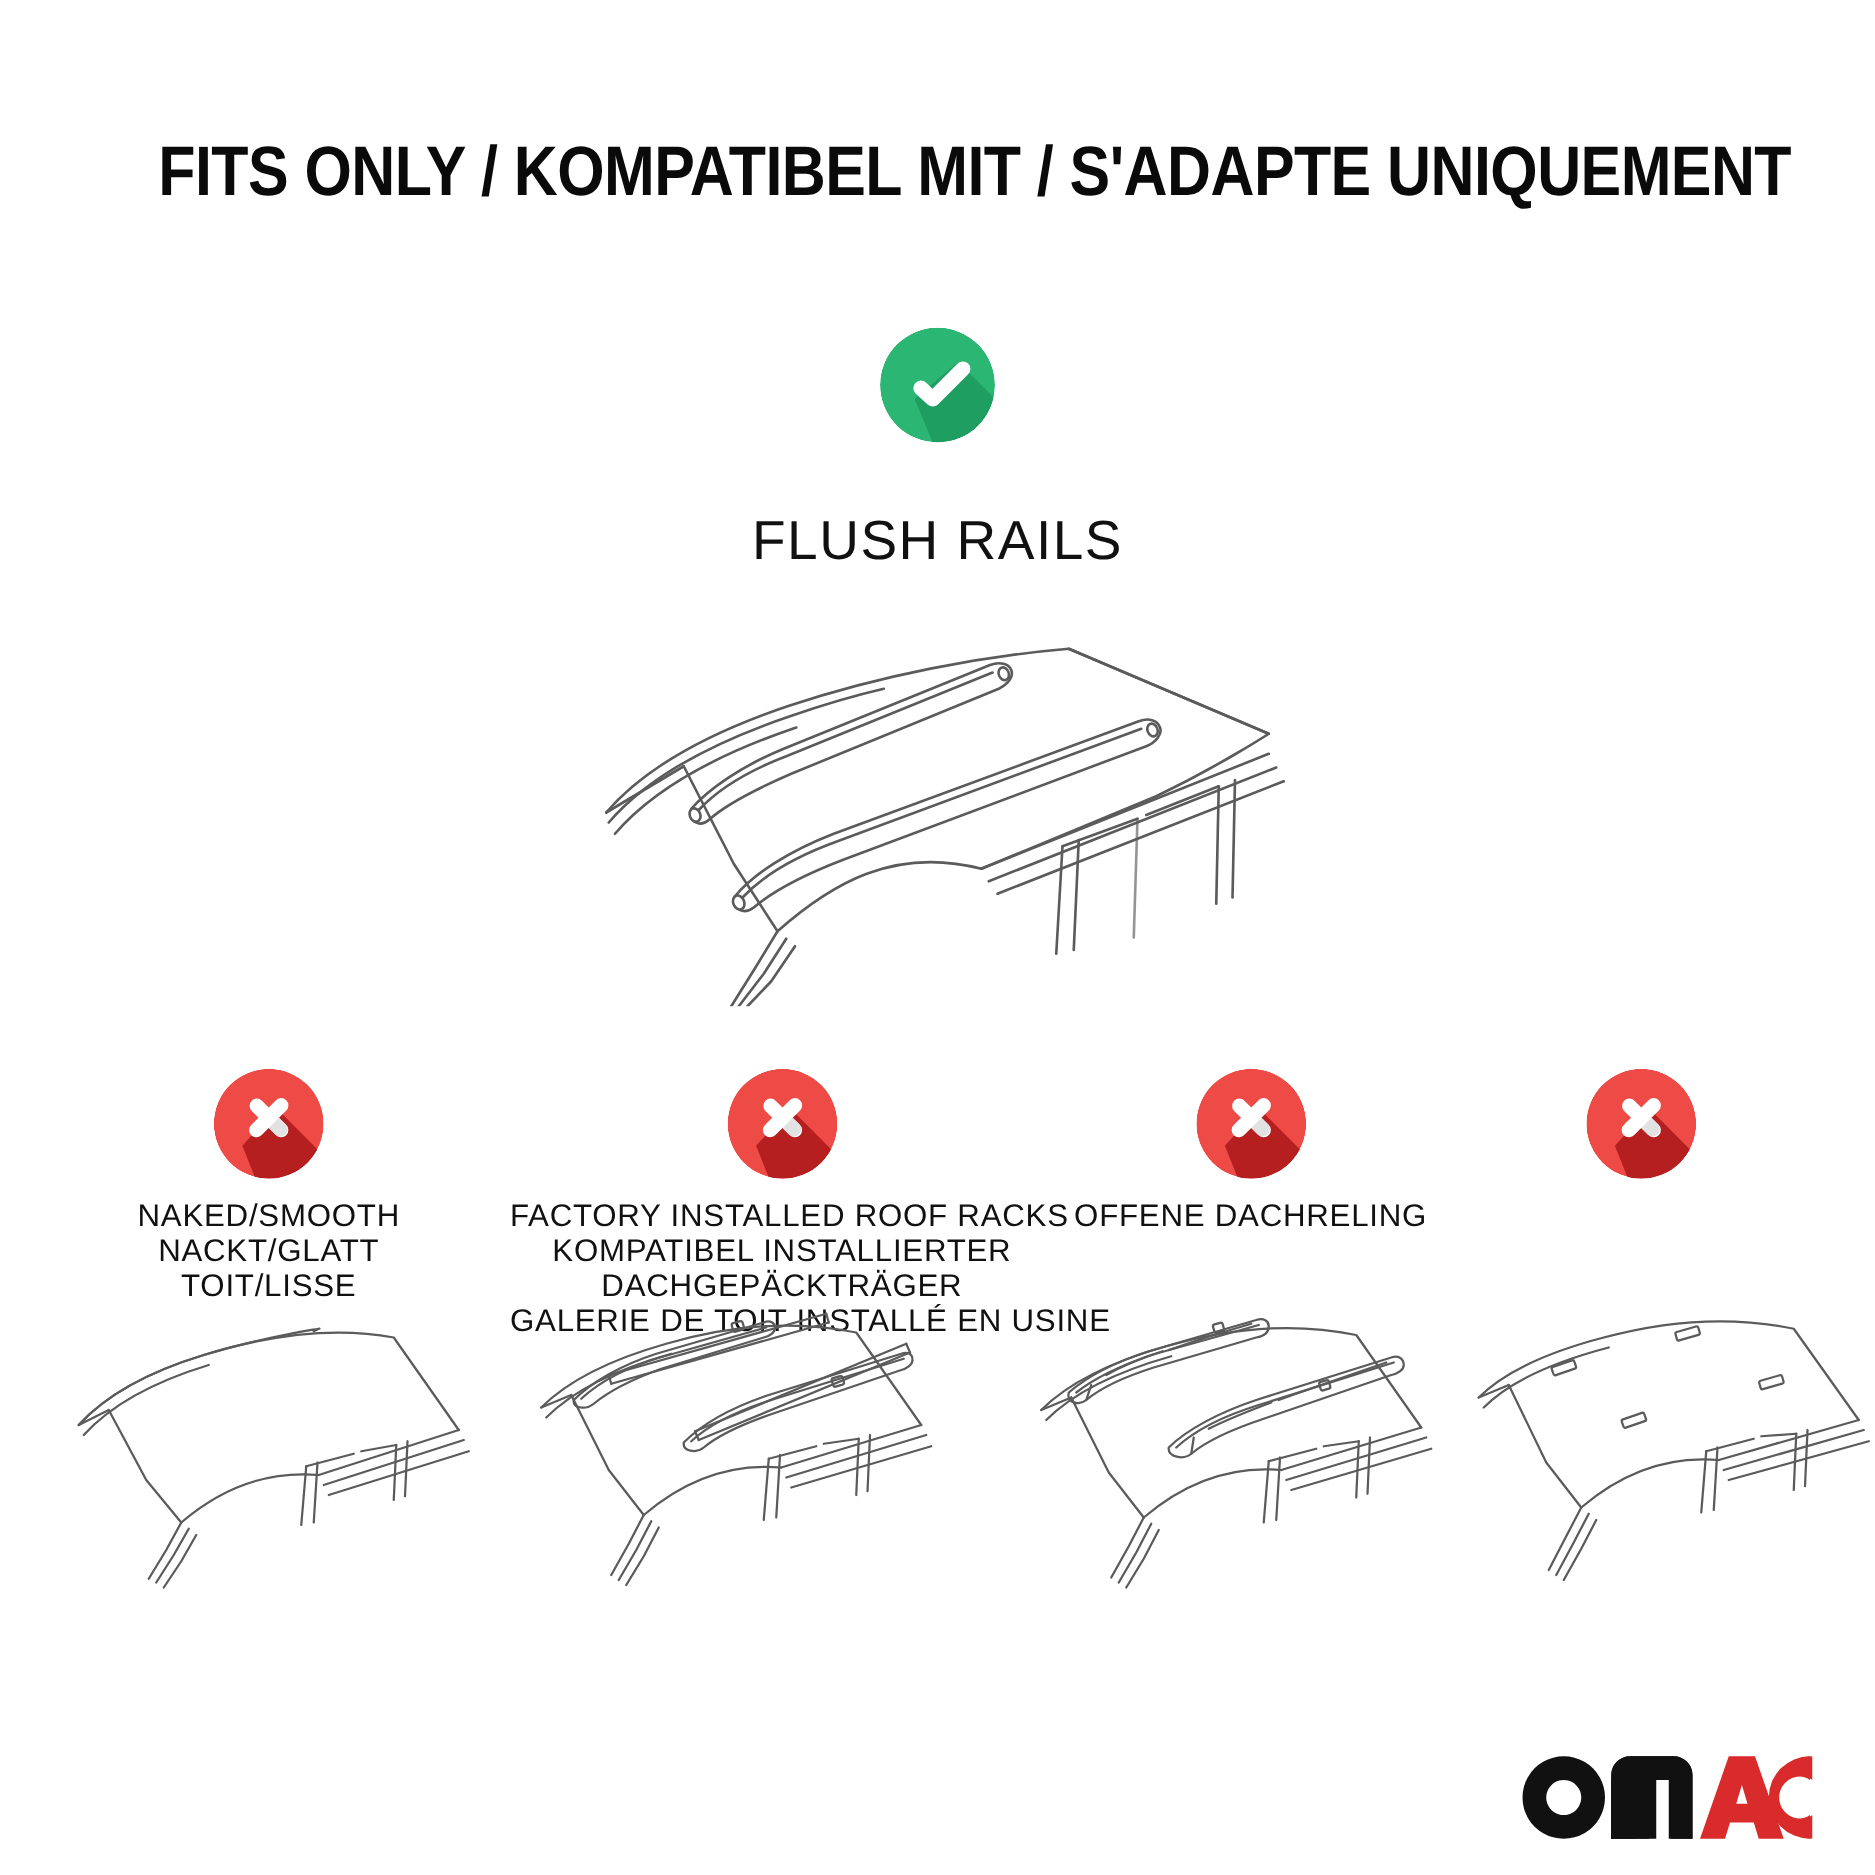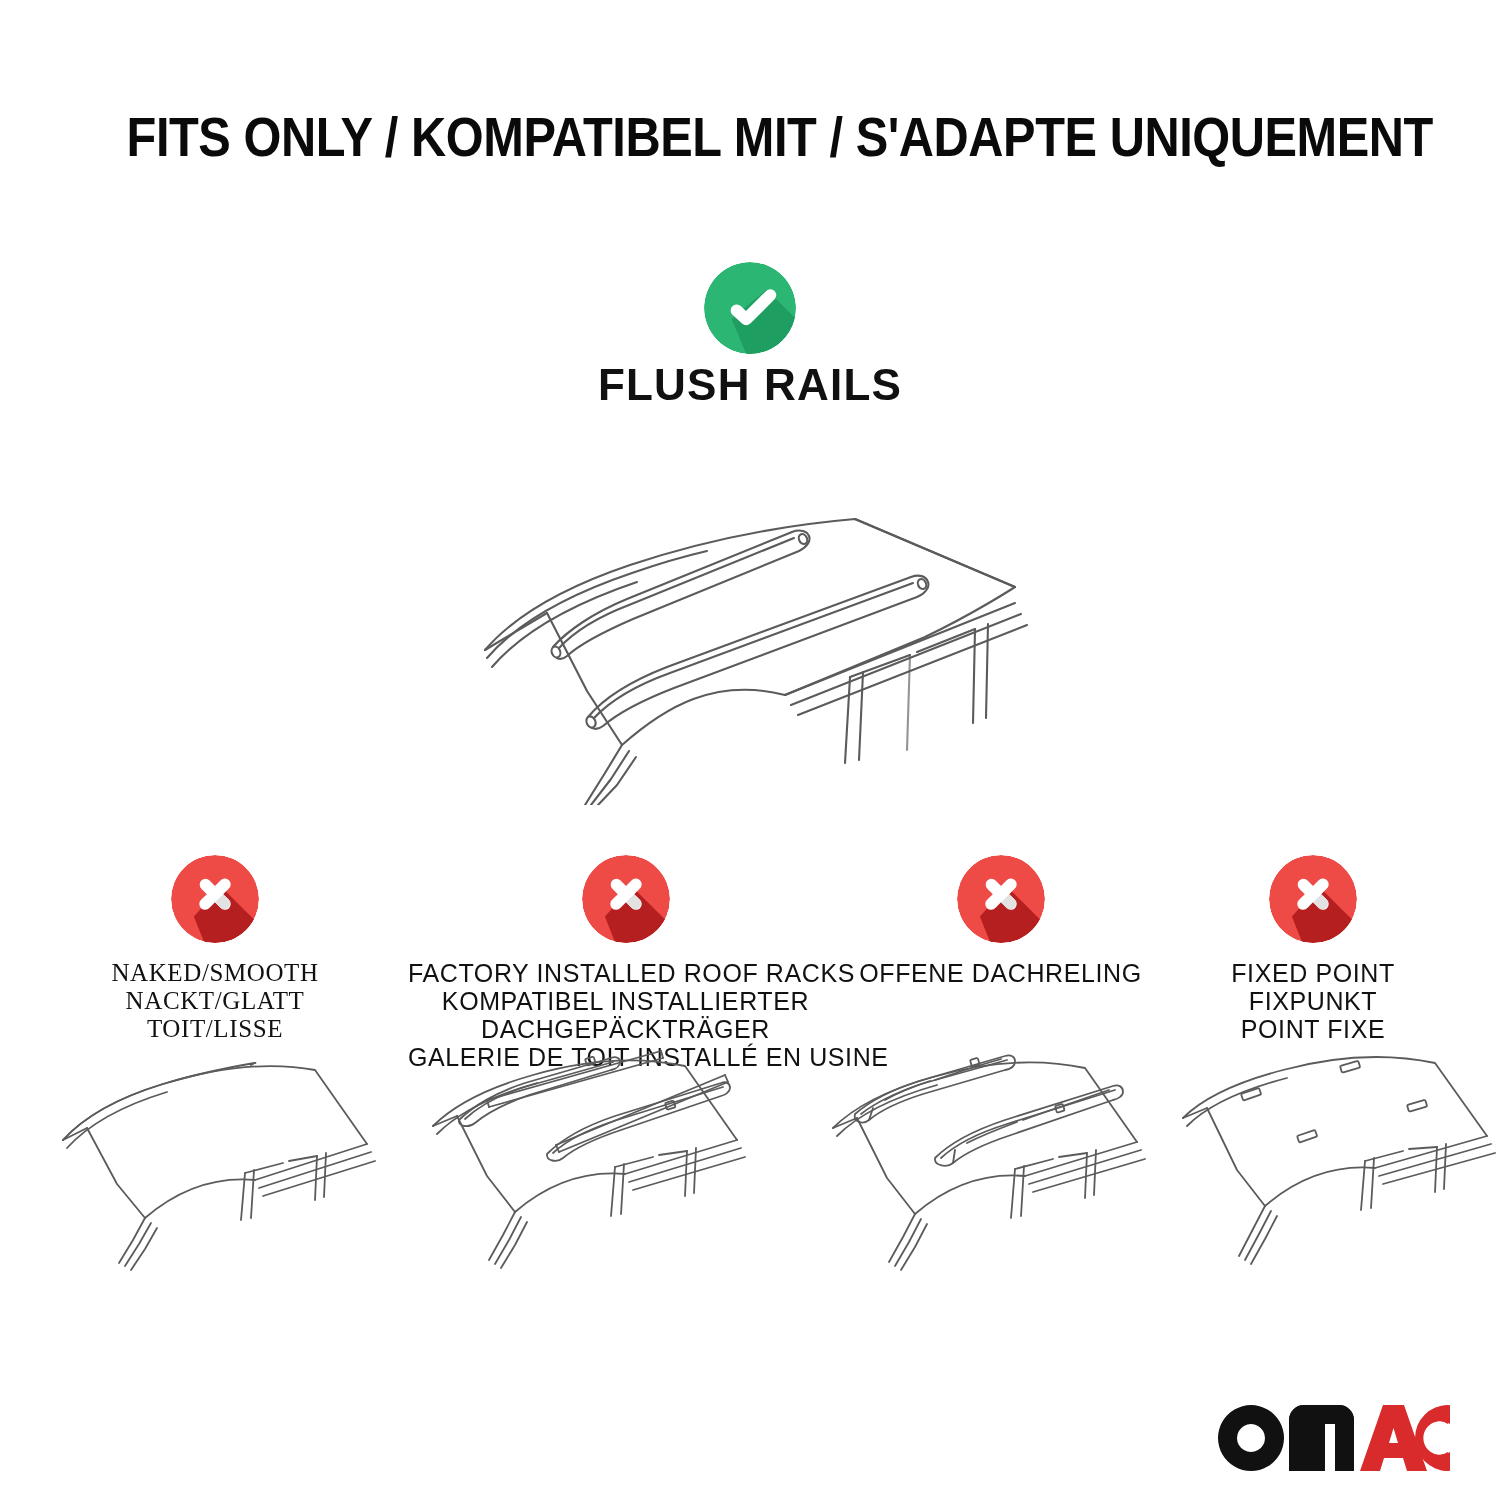--- a/index.html
+++ b/index.html
@@ -47,23 +47,24 @@
   #ok-badge {
     left: 704px;
     top: 262px;
     width: 92px;
     height: 92px;
   }
   .ok-line {
     color: #111111;
     font-size: 44px;
     line-height: 50px;
-    font-weight: 700;
+    font-weight: 400;
     letter-spacing: 1.2px;
     white-space: nowrap;
+    margin-top: 48px;
   }
   #ok-text {
     position: absolute;
     left: 250px;
     top: 360px;
     width: 1000px;
     text-align: center;
   }
 
   
@@ -96,21 +97,21 @@
     line-height: 28px;
     letter-spacing: 0.6px;
     white-space: nowrap;
   }
   .col .caption .cap-line { display: block; }
   .col-illustration {
     position: absolute;
     top: 1040px;
   }
 
-  #col-1 { left: 70px;  width: 290px; font-family: Liberation Serif, serif; }
+  #col-1 { left: 70px;  width: 290px; }
   #col-2 { left: 408px; width: 435px; }
   #col-3 { left: 838px; width: 325px; }
   #col-4 { left: 1178px; width: 270px; }
 
   #ill-1 { left: 55px;   top: 1048px; width: 330px; height: 230px; }
   #ill-2 { left: 425px;  top: 1048px; width: 330px; height: 230px; }
   #ill-3 { left: 825px;  top: 1048px; width: 330px; height: 230px; }
   #ill-4 { left: 1175px; top: 1048px; width: 330px; height: 230px; }
 
   
@@ -372,25 +373,20 @@
           </clipPath>
         </defs>
       <g clip-path="url(#xc4)">
         <circle cx="50" cy="50" r="50" fill="#ee4b47"></circle>
         <path d="M57 36 L105 84 L105 105 L40 105 L26 70 Z" fill="#b51f1f"></path>
         <path d="M34.5 29.0 a6.6 6.6 0 0 1 9.3 0 L50 35.2 L56.2 29.0 a6.6 6.6 0 1 1 9.3 9.3 L59.3 44.5 L65.5 50.7 a6.6 6.6 0 1 1 -9.3 9.3 L50 53.8 L43.8 60.0 a6.6 6.6 0 1 1 -9.3 -9.3 L40.7 44.5 L34.5 38.3 a6.6 6.6 0 0 1 0 -9.3 Z" fill="#ffffff"></path>
         <path d="M50 53.8 L56.2 60.0 a6.6 6.6 0 0 0 9.3 -9.3 L59.3 44.5 L50 53.8 Z" fill="#e2e2e2"></path>
       </g>
     </svg>
   </div>
-  <div class="caption">
-    <span class="cap-line">FIXED POINT</span>
-    <span class="cap-line">FIXPUNKT</span>
-    <span class="cap-line">POINT FIXE</span>
-  </div>
 </div>
 
 <div class="col-illustration" id="ill-4">
   <svg viewBox="0 0 330 230" width="330" height="230">
     <g fill="none" stroke="#5b5b5b" stroke-width="1.8" stroke-linecap="round" stroke-linejoin="round">
       <path d="M8 70 C28 50 62 34 108 22 C160 8 212 5 260 15 L312 88"></path>
       <path d="M8 70 L32 60"></path>
       <path d="M32 60 L62 122 L90 158"></path>
       <path d="M12 78 C32 58 66 42 112 30"></path>
       <path d="M90 158 C118 134 154 116 200 120"></path>

